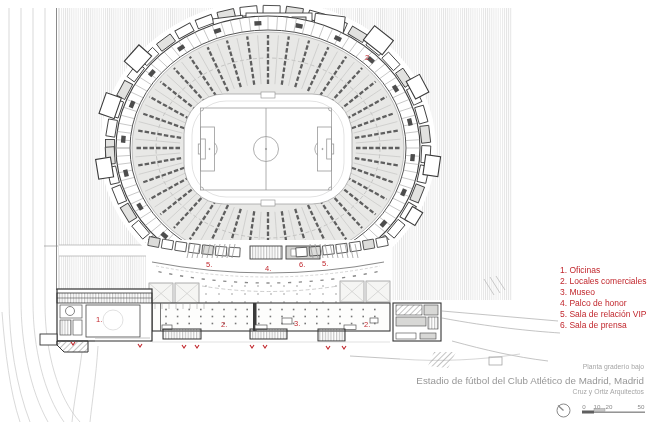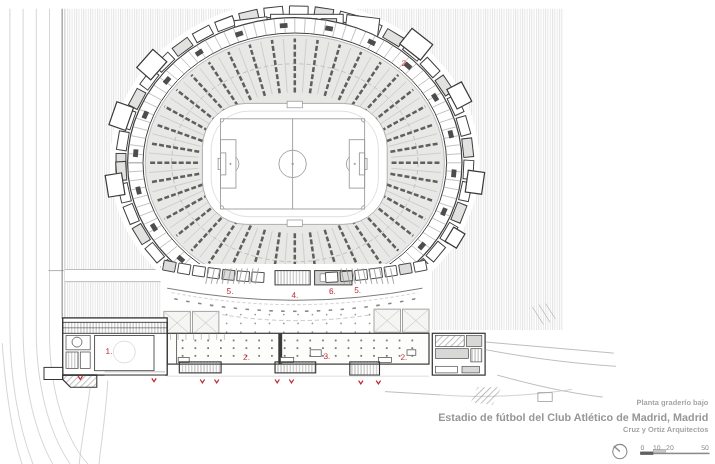--- a/index.html
+++ b/index.html
@@ -1,21 +1,21 @@
 <!DOCTYPE html>
 <html><head>
 <meta charset="utf-8">
 <style>
   html,body{margin:0;padding:0;background:#ffffff;}
   .stage{position:relative;width:650px;height:422px;background:#fff;overflow:hidden;
          font-family:"Liberation Sans",sans-serif;}
   svg{position:absolute;left:0;top:0;}
   .legend{position:absolute;left:560px;top:265px;color:#c1272d;font-size:8.5px;
           line-height:11.1px;white-space:nowrap;}
-  .footer-text{position:absolute;right:6px;text-align:left;white-space:nowrap;font-weight:bold;}
+  .footer-text{position:absolute;right:6px;text-align:left;white-space:nowrap;}
   .plan-label{top:363px;font-size:6.8px;color:#a6a6a6;}
   .main-title{top:375px;font-size:9.8px;color:#979797;}
   .architects{top:388px;font-size:6.8px;color:#a6a6a6;}
 </style>
 </head>
 <body>
 
 <div class="stage">
 
 <svg width="650" height="422" viewBox="0 0 650 422">
@@ -613,18 +613,26 @@
     <text x="584" y="409" font-size="6.2" fill="#8a8a8a" text-anchor="middle">0</text>
     <text x="597" y="409" font-size="6.2" fill="#8a8a8a" text-anchor="middle">10</text>
     <text x="609" y="409" font-size="6.2" fill="#8a8a8a" text-anchor="middle">20</text>
     <text x="641" y="409" font-size="6.2" fill="#8a8a8a" text-anchor="middle">50</text>
     <rect x="582" y="411.5" width="63" height="1.4" fill="#8a8a8a"></rect>
     <rect x="582" y="410.5" width="12" height="3" fill="#5f5f5f"></rect>
     <rect x="594" y="408.5" width="11" height="3.2" fill="#c8c8c8" stroke="#8a8a8a" stroke-width="0.4"></rect>
   </g>
 </svg>
 
+<div class="legend">
+  <div>1. Oficinas</div>
+  <div>2. Locales comerciales</div>
+  <div>3. Museo</div>
+  <div>4. Palco de honor</div>
+  <div>5. Sala de relación VIP</div>
+  <div>6. Sala de prensa</div>
+</div>
 
 <div class="footer-text plan-label">Planta graderío bajo</div>
 <div class="footer-text main-title">Estadio de fútbol del Club Atlético de Madrid, Madrid</div>
 <div class="footer-text architects">Cruz y Ortiz Arquitectos</div>
 
 </div>
 
 </body></html>

